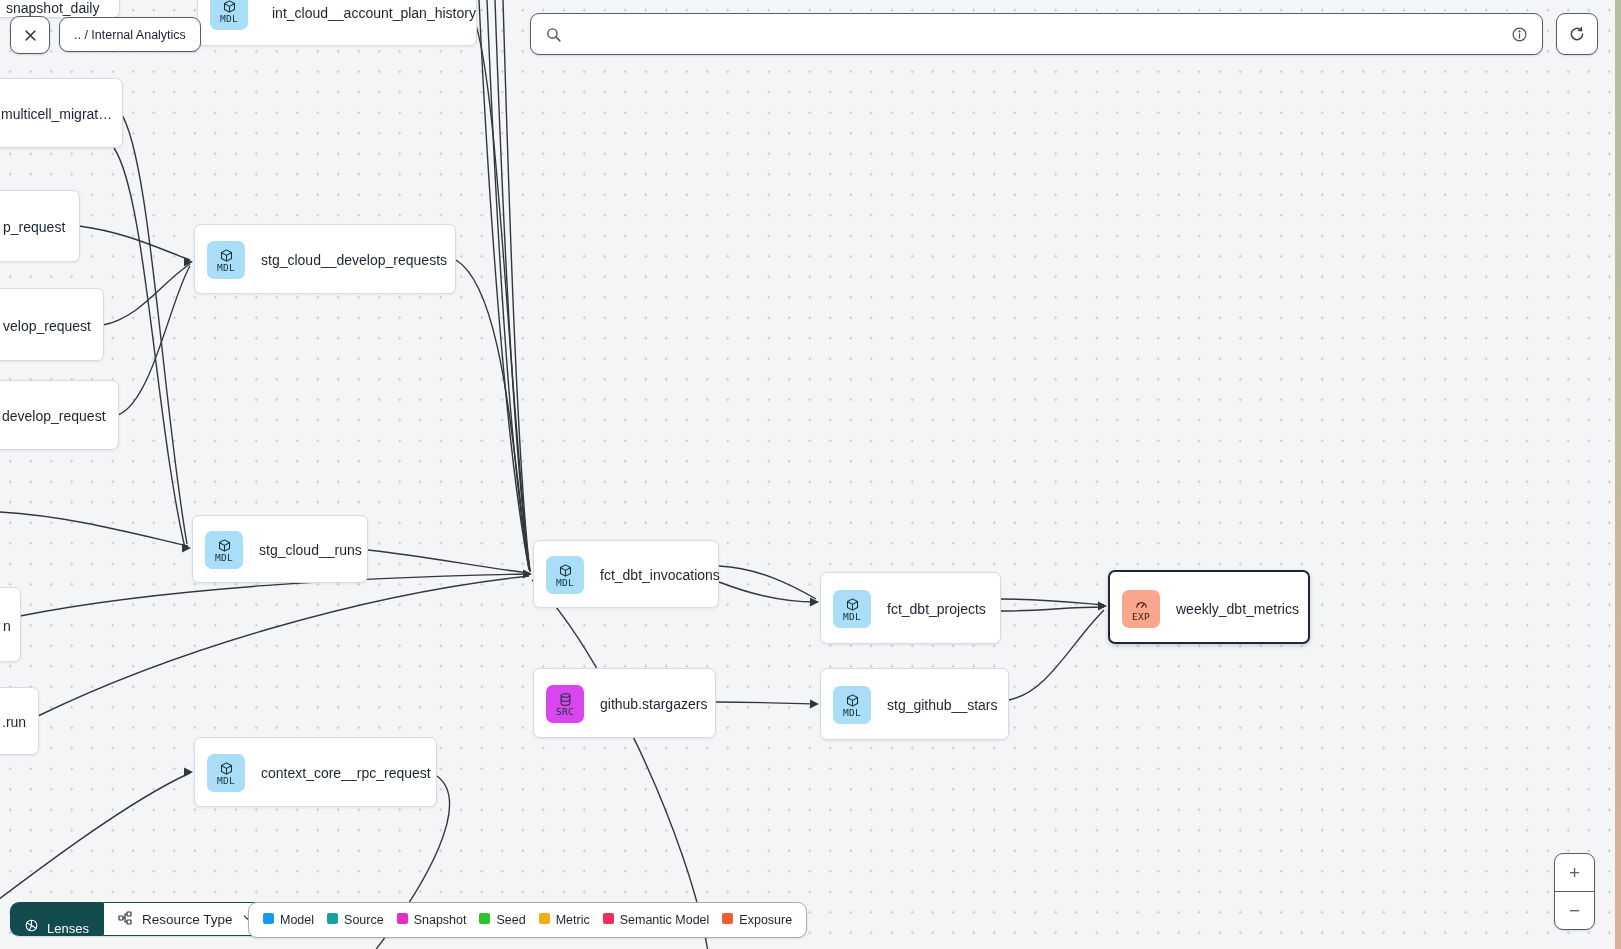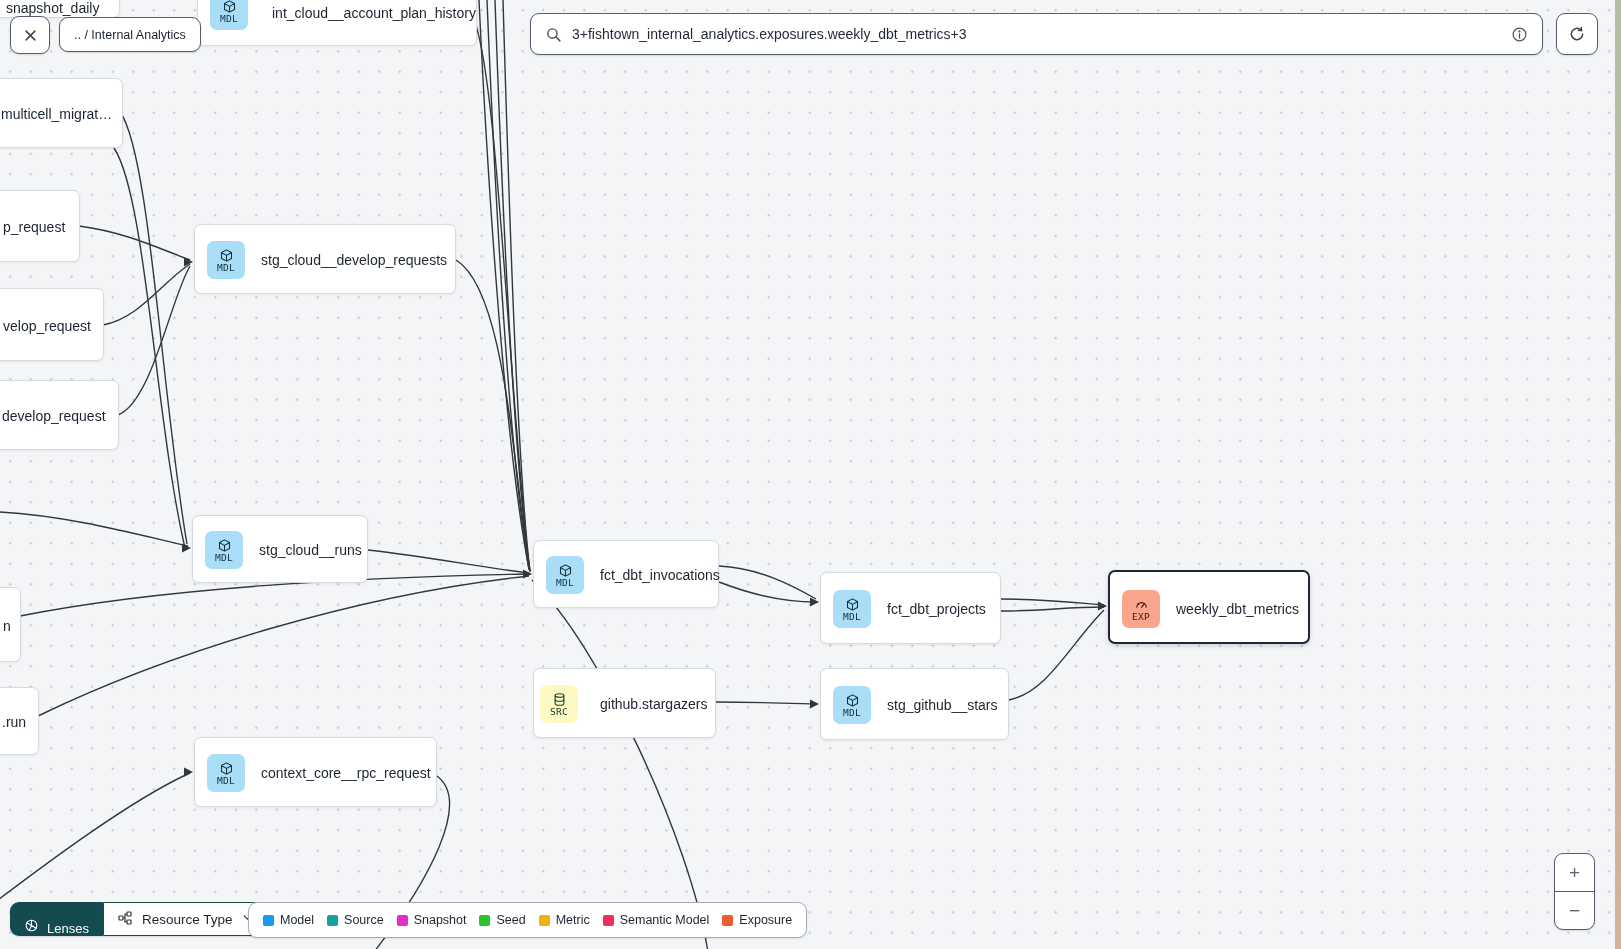--- a/index.html
+++ b/index.html
@@ -35,21 +35,21 @@
 
   .bottombar{position:absolute;left:10px;top:902px;height:34px;display:flex;z-index:6;
         border-radius:9px;box-shadow:0 1px 2px rgba(20,30,40,.14);}
   .lenses-btn{background:#144b4e;color:#fff;border-radius:9px 0 0 9px;display:flex;gap:8px;
         padding:0 14px;align-items:flex-end;font-size:13px;cursor:pointer;}
   .restype-btn{background:#fff;border:1px solid #14532d;border-radius:0 9px 9px 0;display:flex;gap:9px;
         padding:0 13px;align-items:center;font-size:13.5px;color:#1b2430;cursor:pointer;box-sizing:border-box;}
   .legend{position:absolute;left:248px;top:902px;height:34px;background:#fff;border:1px solid #a6acb8;
         border-radius:9px;display:flex;align-items:center;gap:13px;padding:0 14px;font-size:12.5px;z-index:6;
         box-shadow:0 1px 2px rgba(20,30,40,.10);}
-  .legend-item{display:flex;align-items:center;gap:6px;}
+  .legend-item{display:flex;align-items:flex-start;gap:6px;}
   .legend-item .sq{width:11px;height:11px;border-radius:2px;display:inline-block;}
 
   .zoomctl{position:absolute;left:1554px;top:853px;width:41px;height:77px;background:#fff;
         border:1px solid #545d6c;border-radius:9px;display:flex;flex-direction:column;z-index:6;
         box-sizing:border-box;box-shadow:0 1px 2px rgba(20,30,40,.14);}
   .zoomctl .zbtn{flex:1;display:flex;align-items:center;justify-content:center;font-size:19px;
         color:#5b6472;cursor:pointer;}
   .zoomctl .zbtn:first-child{border-bottom:1px solid #545d6c;}
 
   .side-strip{position:absolute;right:0;top:0;width:6px;height:949px;z-index:9;
@@ -156,21 +156,21 @@
           <svg viewBox="0 0 24 24" fill="none" stroke="#15323b" stroke-width="1.7" stroke-linejoin="round" style="width: 15px; height: 15px;">
             <path d="M12 3l8 4.3v9.4L12 21 4 16.7V7.3Z"></path>
             <path d="M4.2 7.5 12 11.8l7.8-4.3M12 12v8.8"></path>
           </svg>
         </span>
         <span class="abbr">MDL</span>
       </div>
       <div class="nlabel" style="left: 66px; top: 34px;">fct_dbt_invocations</div>
     </div>
     <div class="node" style="left: 533px; top: 668px; width: 183px; height: 70px;">
-      <div class="badge" style="left: 6px; top: 16px; background: #fef9c3; color: rgb(13, 58, 51);">
+      <div class="badge" style="left: 12px; top: 16px; background: #d946ef; color: rgb(13, 58, 51);">
         <span>
           <svg viewBox="0 0 24 24" fill="none" stroke="#0d3a33" stroke-width="1.7" style="width: 15px; height: 15px;">
             <ellipse cx="12" cy="5.5" rx="7" ry="2.8"></ellipse>
             <path d="M5 5.5v13c0 1.5 3.1 2.8 7 2.8s7-1.3 7-2.8v-13"></path>
             <path d="M5 12c0 1.5 3.1 2.8 7 2.8s7-1.3 7-2.8"></path>
           </svg>
         </span>
         <span class="abbr">SRC</span>
       </div>
       <div class="nlabel" style="left: 66px; top: 35px;">github.stargazers</div>
@@ -237,21 +237,20 @@
   <span>.. / Internal Analytics</span>
 </div>
 
 <div class="chip searchbar">
   <span>
     <svg width="17" height="17" viewBox="0 0 24 24" fill="none" stroke="#4b525e" stroke-width="2" stroke-linecap="round">
         <circle cx="10.5" cy="10.5" r="6.5"></circle>
         <path d="M15.3 15.3L21 21"></path>
       </svg>
   </span>
-  <input type="text" value="3+fishtown_internal_analytics.exposures.weekly_dbt_metrics+3" style="">
   <span style="margin-left:auto;">
     <svg width="17" height="17" viewBox="0 0 24 24" fill="none" stroke="#4b525e" stroke-width="1.7" stroke-linecap="round">
         <circle cx="12" cy="12" r="9"></circle>
         <path d="M12 11v6"></path>
         <circle cx="12" cy="7.6" r="0.6" fill="#4b525e"></circle>
       </svg>
   </span>
 </div>
 <div class="chip icon-btn" style="left:1556px;top:13px;width:42px;height:42px;">
   <span>

